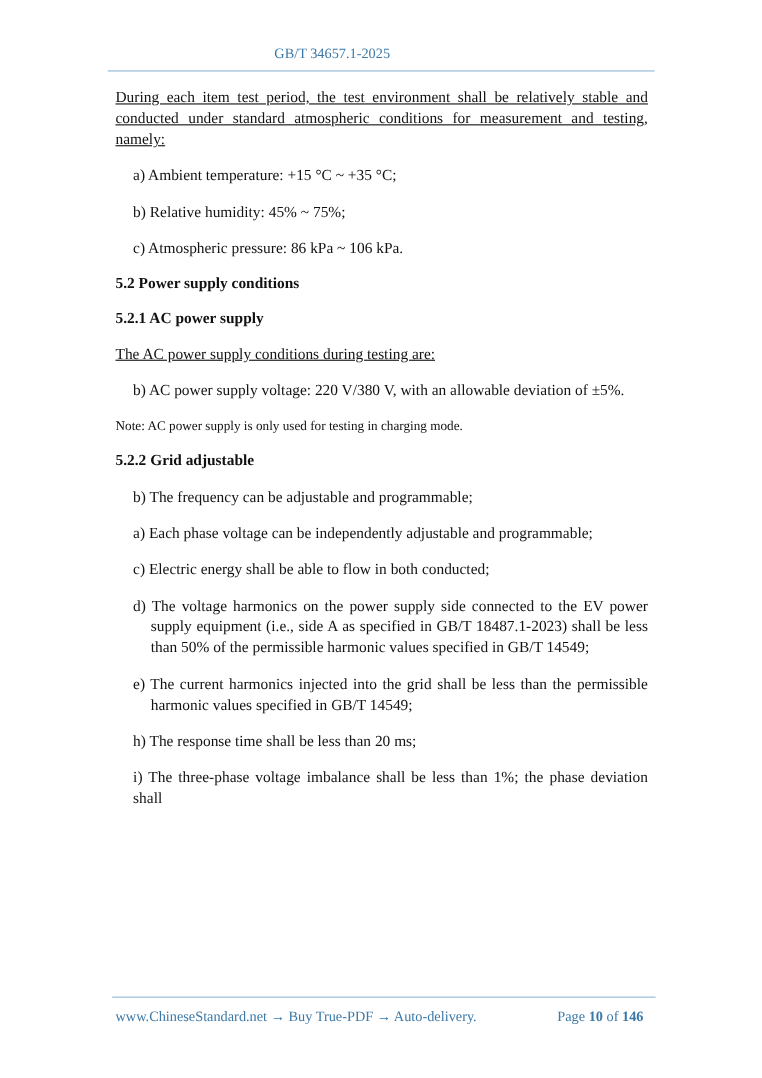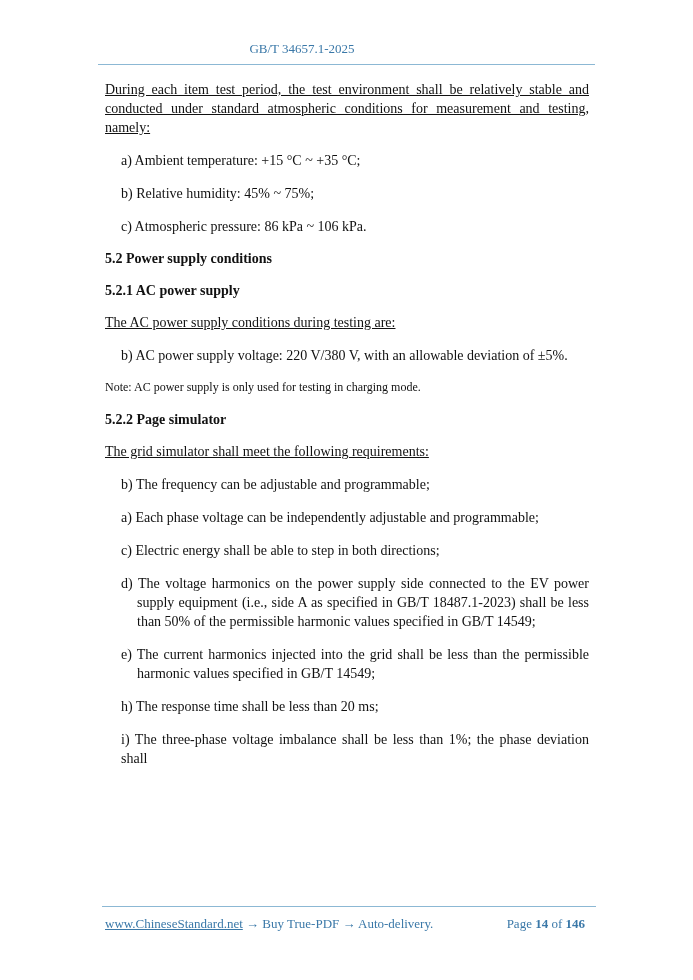--- a/index.html
+++ b/index.html
@@ -10,21 +10,21 @@
   .header-rule { position: absolute; top: 64px; left: 98px; width: 497px; height: 1px; background: #8cb8d4; }
   .content { position: absolute; top: 80px; left: 105px; width: 484px; font-size: 14px; line-height: 19px; }
   .p { text-align: justify; margin: 0; text-decoration: underline; }
   .p.mb { margin-bottom: 13px; }
   .item { margin: 14px 0 13px 16px; padding-left: 16px; text-indent: -16px; text-align: justify; }
   .item.single { text-indent: 0; padding-left: 0; }
   .h { font-weight: bold; margin: 0 0 13px 0; }
   .note { font-size: 12px; margin: 0 0 13px 0; }
   .footer-rule { position: absolute; top: 906px; left: 102px; width: 494px; height: 1px; background: #8cb8d4; }
   .footer { position: absolute; top: 916px; left: 105px; width: 480px; font-size: 13px; color: #3a78a8; }
-  .footer .link { text-decoration: underline; color: #3a78a8; }
+  .footer .link { color: #3a78a8; }
   .footer .right { position: absolute; right: 0; top: 0; }
   .footer b { font-weight: bold; }
 </style>
 </head>
 <body>
 
 <div class="header-title">GB/T 34657.1-2025</div>
 <div class="header-rule"></div>
 
 <div class="content">
@@ -32,33 +32,32 @@
   <p class="item single">a) Ambient temperature: +15 °C ~ +35 °C;</p>
   <p class="item single">b) Relative humidity: 45% ~ 75%;</p>
   <p class="item single">c) Atmospheric pressure: 86 kPa ~ 106 kPa.</p>
 
   <p class="h">5.2 Power supply conditions</p>
   <p class="h">5.2.1 AC power supply</p>
   <p class="p mb">The AC power supply conditions during testing are:</p>
   <p class="item single">b) AC power supply voltage: 220 V/380 V, with an allowable deviation of ±5%.</p>
   <p class="note">Note: AC power supply is only used for testing in charging mode.</p>
 
-  <p class="h">5.2.2 Page simulator</p>
-  <p class="p mb">The grid simulator shall meet the following requirements:</p>
+  <p class="h">5.2.2 Grid adjustable</p>
   <p class="item single">b) The frequency can be adjustable and programmable;</p>
   <p class="item single">a) Each phase voltage can be independently adjustable and programmable;</p>
-  <p class="item single">c) Electric energy shall be able to step in both directions;</p>
+  <p class="item single">c) Electric energy shall be able to flow in both conducted;</p>
   <p class="item">d) The voltage harmonics on the power supply side connected to the EV power supply equipment (i.e., side A as specified in GB/T 18487.1-2023) shall be less than 50% of the permissible harmonic values specified in GB/T 14549;</p>
   <p class="item">e) The current harmonics injected into the grid shall be less than the permissible harmonic values specified in GB/T 14549;</p>
   <p class="item single">h) The response time shall be less than 20 ms;</p>
   <p class="item single">i) The three-phase voltage imbalance shall be less than 1%; the phase deviation shall</p>
 </div>
 
 <div class="footer-rule"></div>
 <div class="footer">
   <span class="link">www.ChineseStandard.net</span><span> → Buy True-PDF → Auto-delivery.</span>
   <span class="right">
     <span>Page</span>
-    <b>14</b>
+    <b>10</b>
     <span>of</span>
     <b>146</b>
   </span>
 </div>
 
 </body></html>

